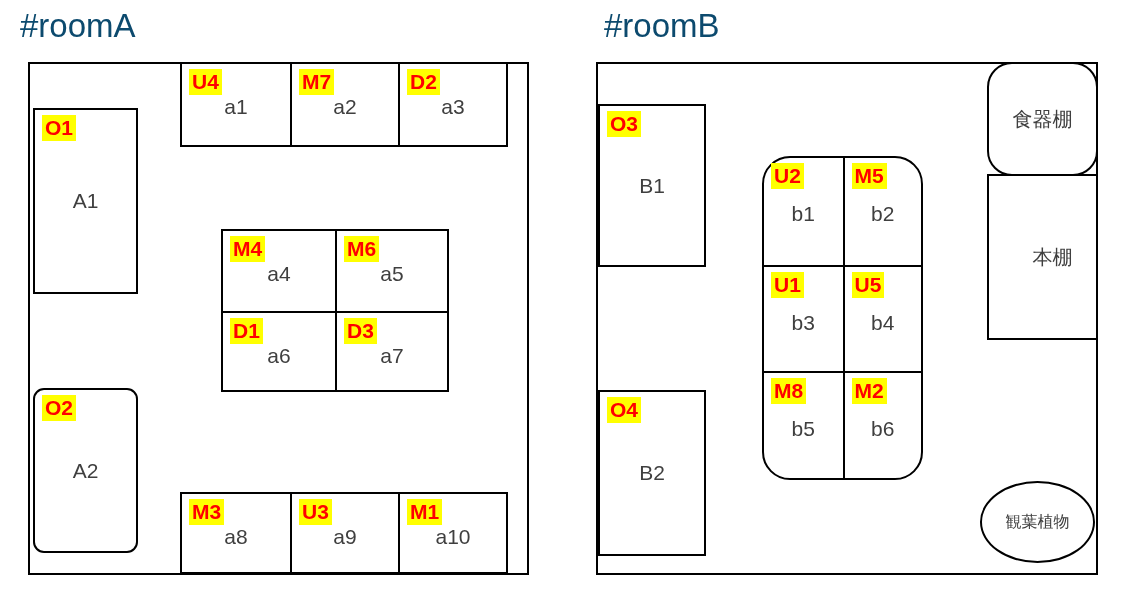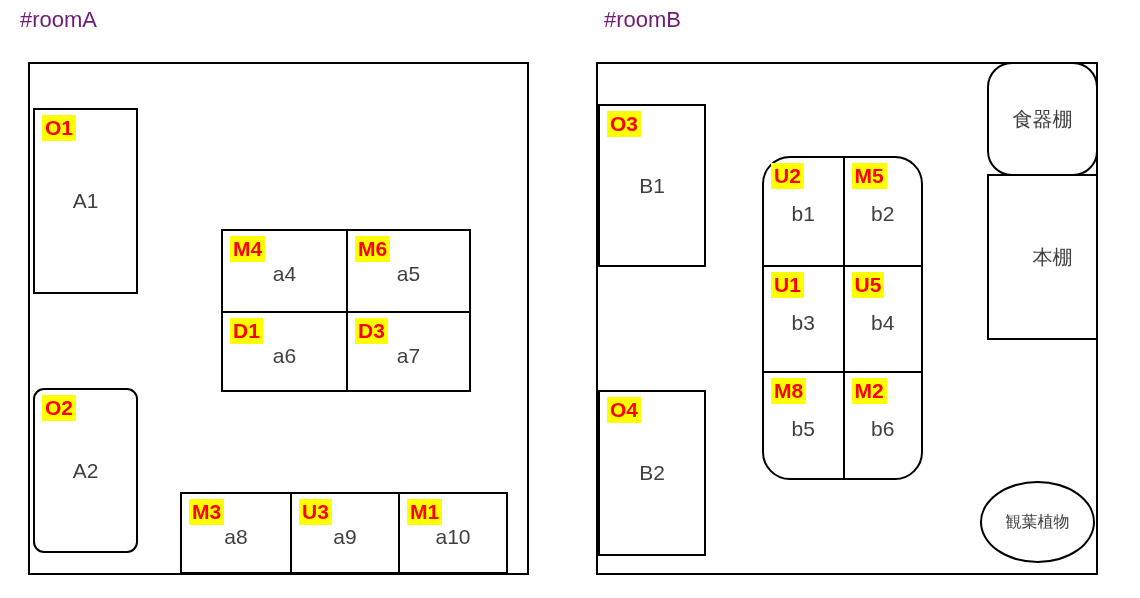--- a/index.html
+++ b/index.html
@@ -2,21 +2,21 @@
 <html><head>
 <meta charset="utf-8">
 <style>
   html,body{margin:0;padding:0;}
   body{
     width:1140px;height:598px;position:relative;background:#ffffff;
     font-family:"Liberation Sans","DejaVu Sans",sans-serif;
     overflow:hidden;
   }
   .room-title{
-    position:absolute;font-size:22px;color:#701a75;letter-spacing:0px;
+    position:absolute;font-size:33px;color:#0c4a6e;letter-spacing:0px;
     white-space:nowrap;
   }
   .room{
     position:absolute;border:2px solid #000;background:#fff;box-sizing:border-box;
   }
   .box{
     position:absolute;border:2px solid #000;background:#fff;box-sizing:border-box;
   }
   .grid{
     position:absolute;border:2px solid #000;background:#fff;box-sizing:border-box;
@@ -54,27 +54,41 @@
     font-size:16px;color:#3f3f3f;white-space:nowrap;
   }
 </style>
 </head>
 <body>
 
 <div class="room-title" style="left:20px;top:7px;">#roomA</div>
 
 <div class="room" style="left:28px;top:62px;width:501px;height:513px;">
 
+  <div class="grid cols3" style="left:150px;top:-2px;width:328px;height:85px;">
+    <div class="cell">
+      <span class="tag">U4</span>
+      <span class="name">a1</span>
+    </div>
+    <div class="cell bl">
+      <span class="tag">M7</span>
+      <span class="name">a2</span>
+    </div>
+    <div class="cell bl">
+      <span class="tag">D2</span>
+      <span class="name">a3</span>
+    </div>
+  </div>
 
   <div class="box obox" style="left:3px;top:44px;width:105px;height:186px;">
     <span class="tag">O1</span>
     <span class="name">A1</span>
   </div>
 
-  <div class="grid cols2 rows2" style="left:191px;top:165px;width:250px;height:163px;">
+  <div class="grid cols2 rows2" style="left:191px;top:165px;width:228px;height:163px;">
     <div class="cell">
       <span class="tag">M4</span>
       <span class="name">a4</span>
     </div>
     <div class="cell bl">
       <span class="tag">M6</span>
       <span class="name">a5</span>
     </div>
     <div class="cell bt">
       <span class="tag">D1</span>

